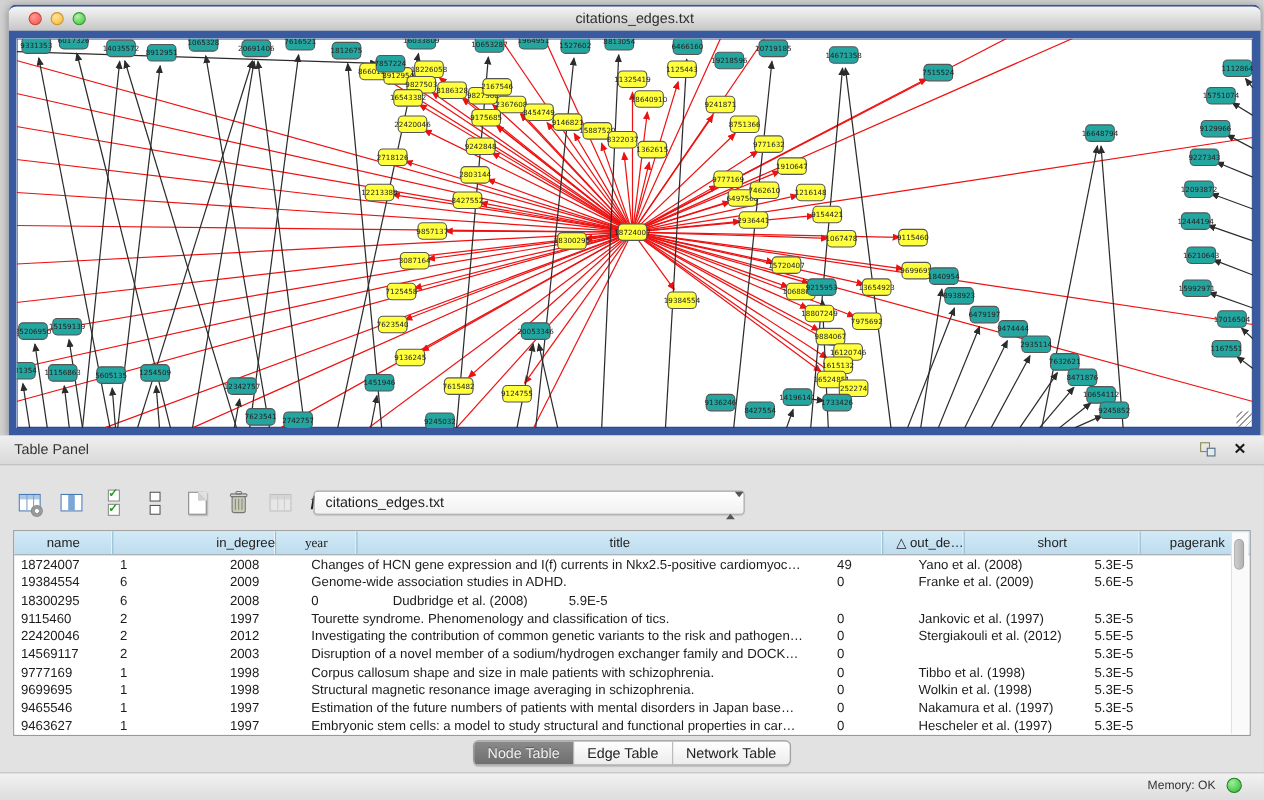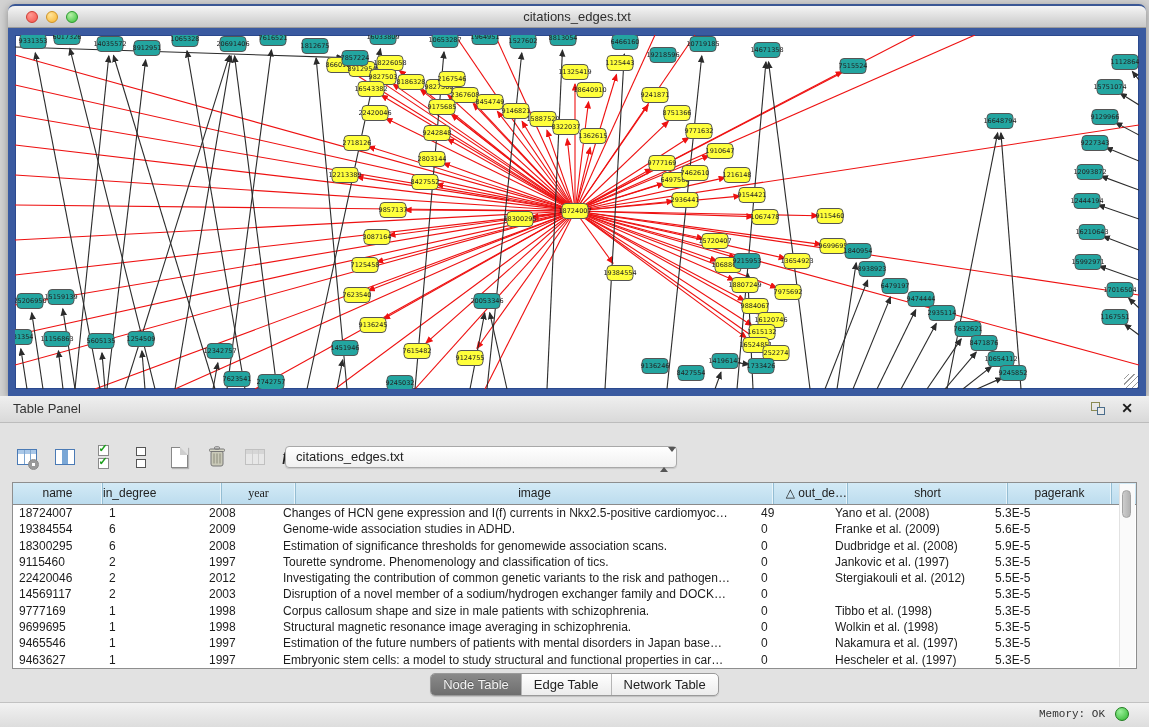--- a/index.html
+++ b/index.html
@@ -77,21 +77,21 @@
       background:linear-gradient(90deg,#cdcdcd,#b2b2b2);border:1px solid #a2a2a2;box-sizing:border-box;}
 
   .tabsrow{position:absolute;left:0;right:0;top:277px;height:24px;text-align:center;}
   .seg{display:inline-flex;border:1px solid #9a9a9a;border-radius:5px;overflow:hidden;
       background:linear-gradient(#ffffff,#ececec);box-shadow:0 1px 1px rgba(0,0,0,.15);}
   .tab{font-size:13px;color:#222;padding:3px 12px;border-right:1px solid #b5b5b5;}
   .tab:last-child{border-right:none;}
   .tab.sel{background:linear-gradient(#8a8a8a,#6e6e6e);color:#f2f2f2;text-shadow:0 -1px 0 #555;}
 
   .statusbar{position:absolute;left:0;right:0;bottom:0;height:24px;
-      background:linear-gradient(#f2f2f2,#dddddd);border-top:1px solid #c2c2c2;font-family:Liberation Mono, monospace;}
+      background:linear-gradient(#f2f2f2,#dddddd);border-top:1px solid #c2c2c2;}
   .mem{position:absolute;right:44px;top:5px;font-size:11px;color:#333;}
   .memdot{position:absolute;right:20px;top:4px;width:14px;height:14px;border-radius:50%;
       background:radial-gradient(circle at 35% 30%,#9af09a,#2fb52f);border:1px solid #1e7d1e;box-sizing:border-box;}
 </style>
 </head>
 <body>
 
 <div class="gwin">
   <div class="titlebar">
     <div class="lights">
@@ -766,23 +766,23 @@
   </div>
 
   <div class="selectbox">
     <span>citations_edges.txt</span>
     <span class="selarrows"><span class="up"></span><span class="dn"></span></span>
   </div>
 
   <div class="tablewrap">
     <div class="thead">
         <div class="th" style="width: 90px; text-align: center;">name</div>
-        <div class="th" style="width: 119px; text-align: left;">in_degree</div>
+        <div class="th" style="width: 100px; text-align: right; margin-left: 48px;">in_degree</div>
         <div class="th" style="width: 74px; text-align: center; font-family: Liberation Serif, serif;">year</div>
-        <div class="th" style="width: 478px; text-align: center;">image</div>
+        <div class="th" style="width: 478px; text-align: center;">title</div>
         <div class="th" style="width: 74px; text-align: right; padding-left: 5px;">△ out_de…</div>
         <div class="th" style="width: 160px; text-align: center;">short</div>
         <div class="th" style="width: 104px; text-align: center;">pagerank</div>
       </div>
     <div class="tbody">
         <div class="tr">
           <div class="td" style="width: 90px;">18724007</div>
           <div class="td" style="width: 100px;">1</div>
           <div class="td" style="width: 74px;">2008</div>
           <div class="td" style="width: 478px;">Changes of HCN gene expression and I(f) currents in Nkx2.5-positive cardiomyoc…</div>
@@ -796,21 +796,20 @@
           <div class="td" style="width: 74px;">2009</div>
           <div class="td" style="width: 478px;">Genome-wide association studies in ADHD.</div>
           <div class="td" style="width: 74px;">0</div>
           <div class="td" style="width: 160px;">Franke et al. (2009)</div>
           <div class="td" style="width: 104px;">5.6E-5</div>
         </div>
         <div class="tr">
           <div class="td" style="width: 90px;">18300295</div>
           <div class="td" style="width: 100px;">6</div>
           <div class="td" style="width: 74px;">2008</div>
-          <div class="td" style="width: 478px;">Estimation of significance thresholds for genomewide association scans.</div>
           <div class="td" style="width: 74px;">0</div>
           <div class="td" style="width: 160px;">Dudbridge et al. (2008)</div>
           <div class="td" style="width: 104px;">5.9E-5</div>
         </div>
         <div class="tr">
           <div class="td" style="width: 90px;">9115460</div>
           <div class="td" style="width: 100px;">2</div>
           <div class="td" style="width: 74px;">1997</div>
           <div class="td" style="width: 478px;">Tourette syndrome. Phenomenology and classification of tics.</div>
           <div class="td" style="width: 74px;">0</div>

